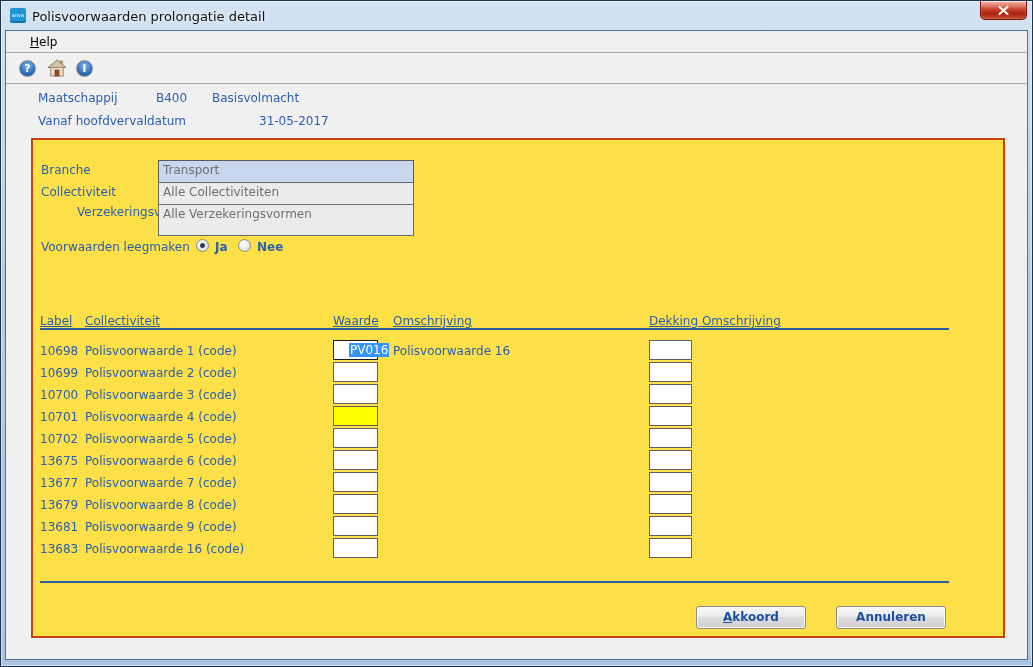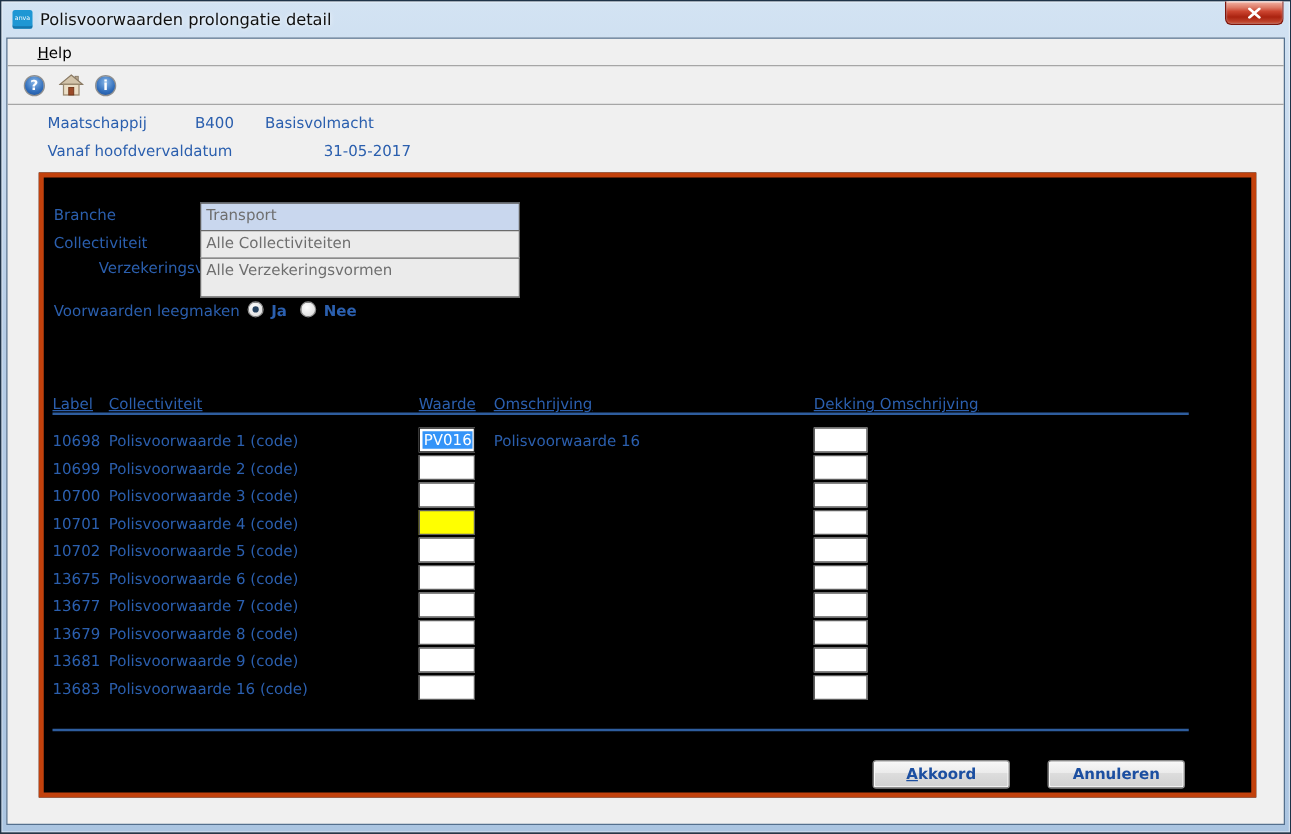--- a/index.html
+++ b/index.html
@@ -53,21 +53,21 @@
     text-align:center; line-height:15px; cursor:pointer;
   }
   .icon-help { margin-right:11px; }
   .icon-home { margin-right:9px; cursor:pointer; }
   .icon-info {}
   
   .hdr-text { position:absolute; font-size:12px; color:#2b5fae; white-space:nowrap; }
   
   .panel {
     position:absolute; left:25px; top:107px; width:974px; height:500px;
-    background:#000000; border:4px solid #c2410c;
+    background:#fde047; border:2px solid #c2410c;
   }
   .plabel { position:absolute; font-size:12px; color:#2b5fae; white-space:nowrap; }
   .formfield {
     position:absolute; left:125px; width:256px; height:32px;
     border:1px solid #6b6b6b; background:#ebebeb;
     font-size:12px; line-height:18px; color:#6f6f6f; padding-left:4px;
     white-space:nowrap; overflow:hidden;
   }
   .formfield.active { background:#c9d7ee; border-color:#5a5a5a; }
   
@@ -91,21 +91,21 @@
   .rows { position:absolute; left:0; top:200px; right:0; }
   .prow { position:relative; height:22px; }
   .prow span { position:absolute; font-size:12px; color:#2b5fae; white-space:nowrap; }
   .c-label { left:7px;  top:4px; }
   .c-name  { left:52px; top:4px; }
   .c-oms   { left:360px; top:4px; }
   .field {
     position:absolute; border:1px solid #5f5f5f; background:#fff;
     font-size:12px; line-height:18px; cursor:text;
   }
-  .c-waarde  { left:300px; top:0; width:45px; height:20px; padding-left:2px; }
+  .c-waarde  { left:300px; top:0; width:45px; height:20px; padding-left:15px; }
   .c-dekking { left:616px; top:0; width:43px; height:20px; }
   .c-waarde.selected { border-color:#1a1a1a; }
   .c-waarde.selected .val { background:#3494f8; color:#fff; padding:0 1px; }
   .c-waarde.highlight { background:#ffff00; }
   .field .val { position:static !important; color:#444; }
   
   .btn {
     position:absolute; width:110px; height:23px;
     border:1px solid #8b8b8b; border-radius:3px;
     background: linear-gradient(#f7f7f7, #ebebeb 45%, #dddddd 46%, #d0d0d0);

